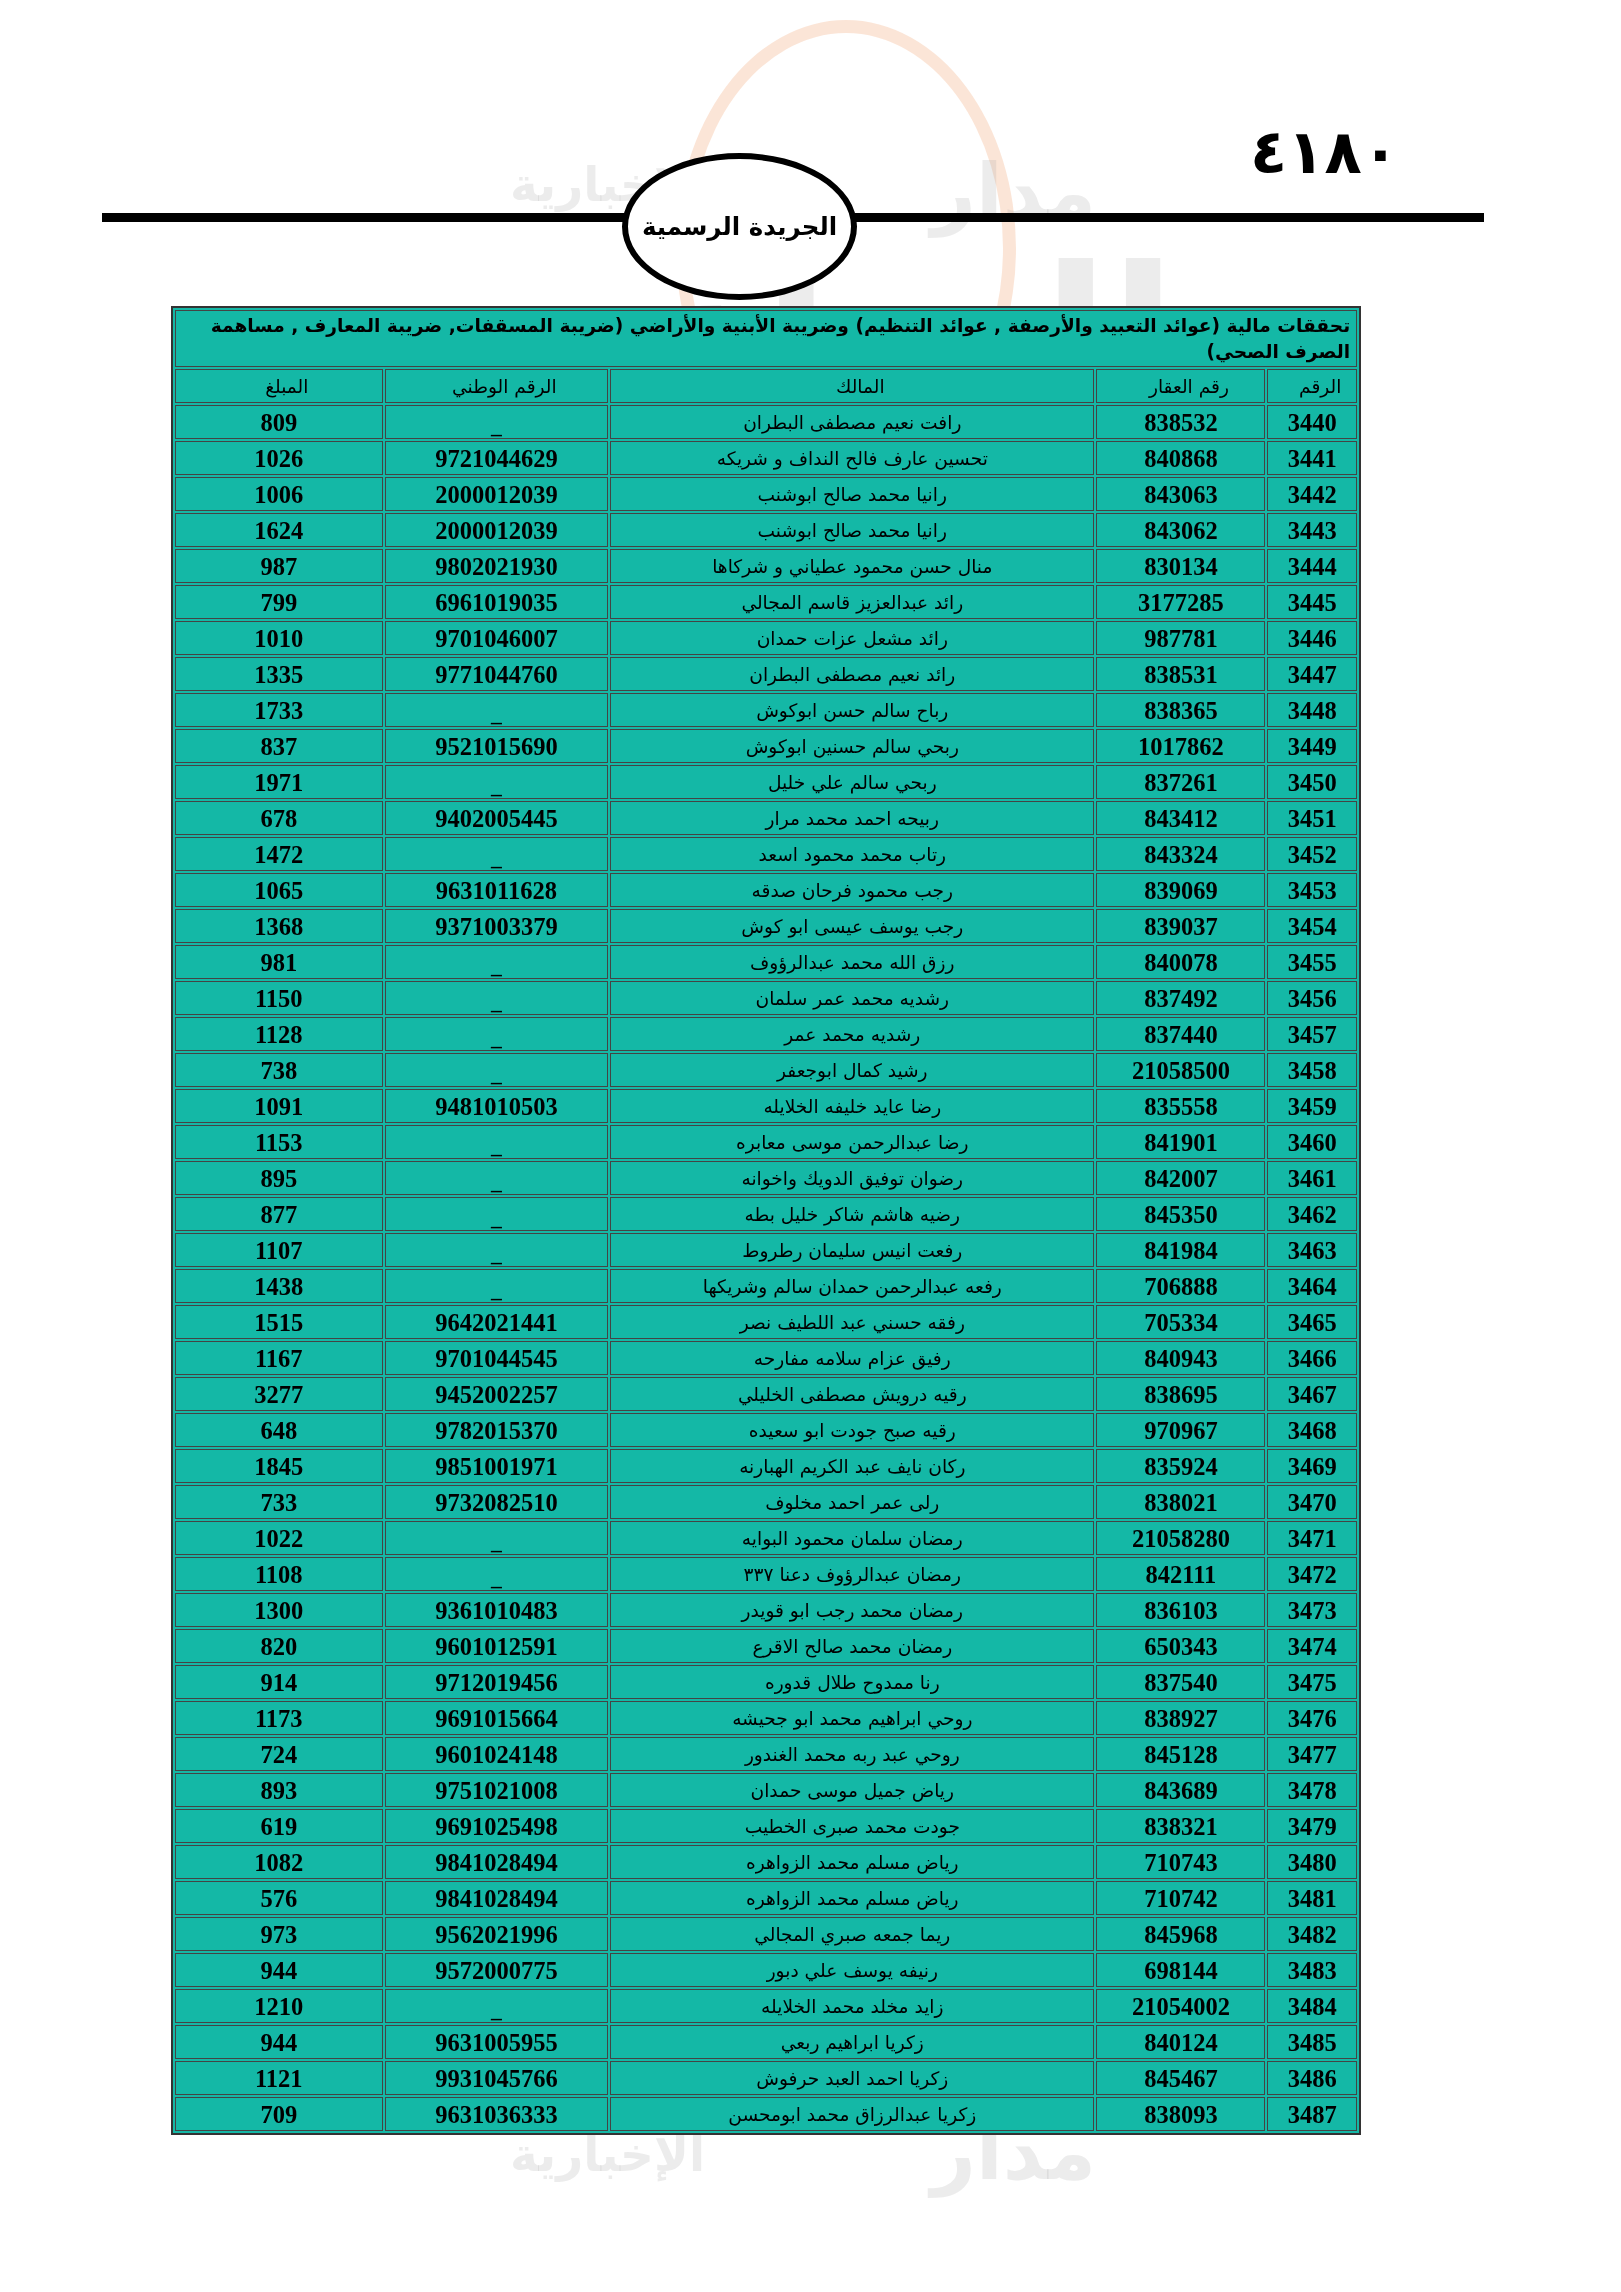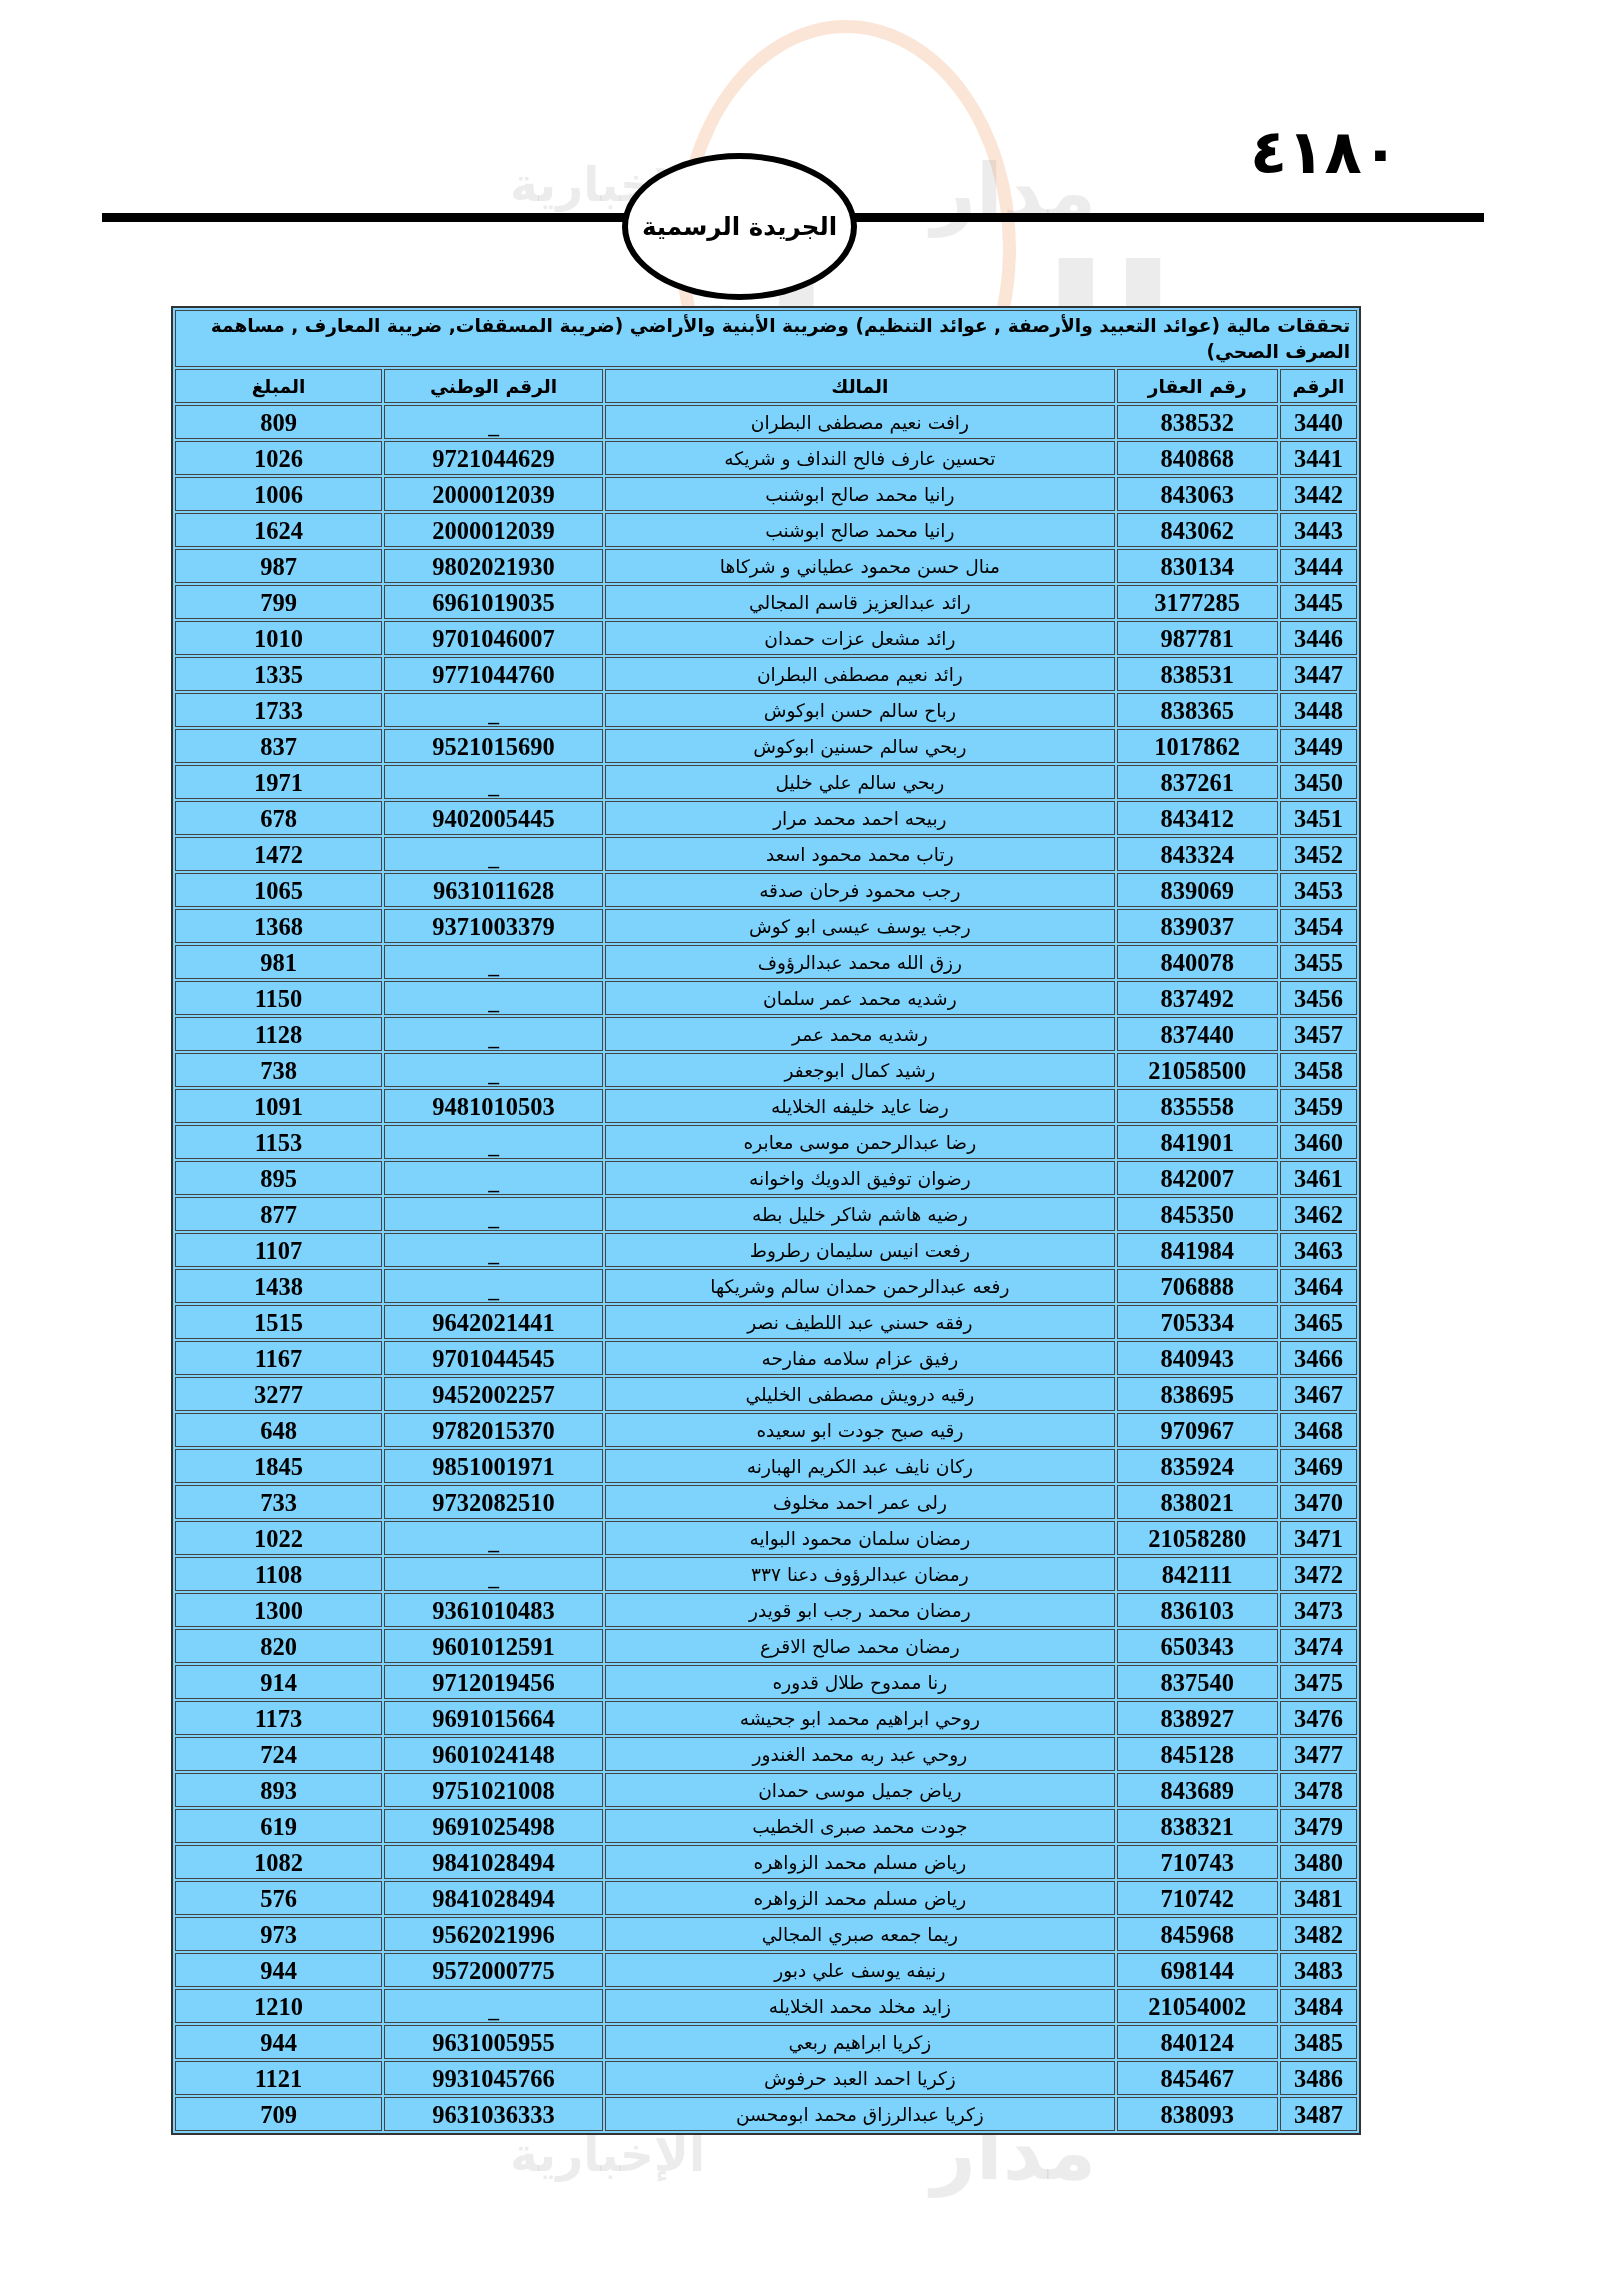--- a/index.html
+++ b/index.html
@@ -36,31 +36,31 @@
   .header-ellipse span {
     font-family: "DejaVu Sans", sans-serif; font-weight: bold; font-size: 24.5px;
     direction: rtl;
   }
   
   .tbl-wrap {
     position: absolute; left: 171px; top: 306px; width: 1190px;
   }
   table {
     width: 100%; border-collapse: separate; border-spacing: 2px;
-    border: 2px solid #333; direction: rtl; background: #7dd3fc;
+    border: 2px solid #333; direction: rtl; background: #14b8a6;
   }
   td, th {
     border: 1.5px solid #444; padding: 0; text-align: center;
     height: 32px; line-height: 29px;
   }
   .title-cell {
     font-family: "DejaVu Sans", sans-serif; font-weight: bold; font-size: 18.6px;
     text-align: right; padding: 2px 5.9px; line-height: 25.5px; height: auto;
   }
-  th { font-family: "DejaVu Sans", sans-serif; font-weight: bold; font-size: 18.6px; }
+  th { font-family: "DejaVu Sans", sans-serif; font-weight: normal; font-size: 18.6px; padding-left: 16px; }
   .c-no   { width: 74px; }
   .c-prop { width: 157px; text-align: center; }
   .c-name { width: 500px; }
   .c-nid  { width: 214px; }
   .c-amt  { width: 202px; }
   td.num { font-weight: bold; font-size: 24.5px; font-family: "Liberation Serif", serif; }
   td.name {
     font-family: "DejaVu Sans", sans-serif; font-weight: normal; font-size: 18.6px;
   }
   td.nid-empty { vertical-align: bottom; line-height: 21.6px; font-weight: bold; font-size: 21.6px; }

